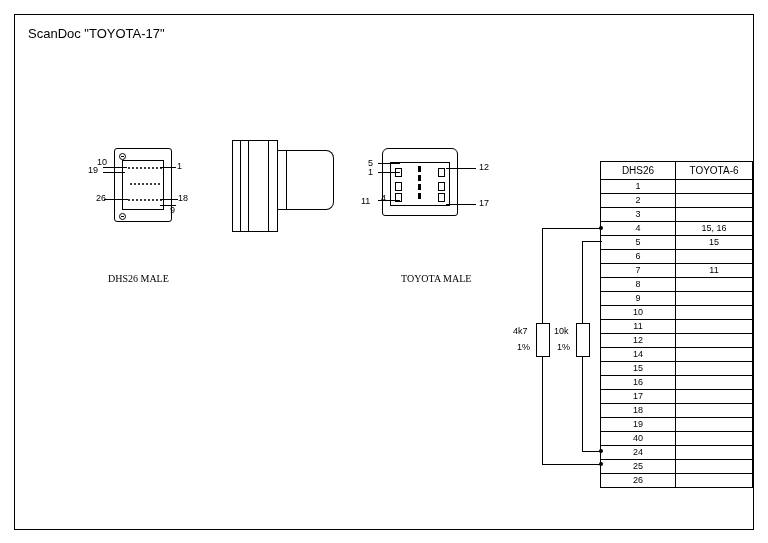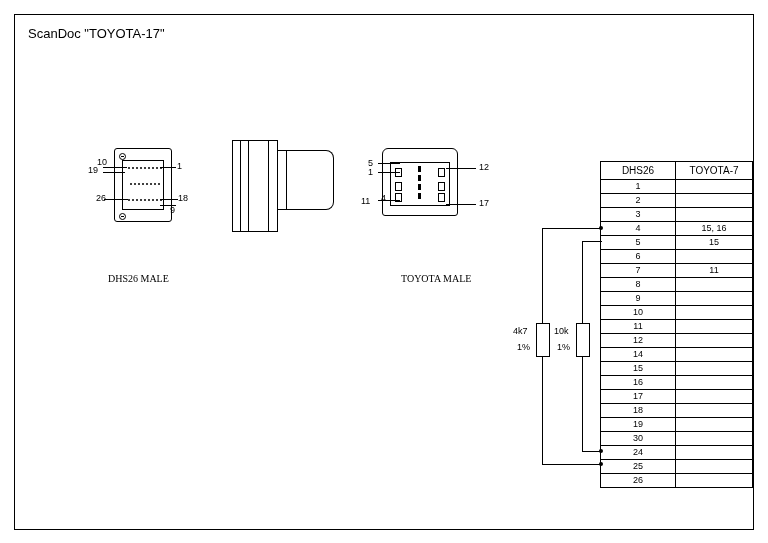--- a/index.html
+++ b/index.html
@@ -327,21 +327,21 @@
 
     <div class="node" style="left:599px; top:226px;"></div>
     <div class="node" style="left:599px; top:449px;"></div>
     <div class="node" style="left:599px; top:462px;"></div>
   </div>
 
   <table class="pinout" style="position:absolute; left:600px; top:161px;">
     <thead>
       <tr>
         <th class="c-left">DHS26</th>
-        <th class="c-right">TOYOTA-7</th>
+        <th class="c-right">TOYOTA-6</th>
       </tr>
     </thead>
     <tbody>
       <tr>
           <td>1</td>
           <td></td>
         </tr>
       <tr>
           <td>2</td>
           <td></td>
@@ -404,21 +404,21 @@
         </tr>
       <tr>
           <td>18</td>
           <td></td>
         </tr>
       <tr>
           <td>19</td>
           <td></td>
         </tr>
       <tr>
-          <td>30</td>
+          <td>40</td>
           <td></td>
         </tr>
       <tr>
           <td>24</td>
           <td></td>
         </tr>
       <tr>
           <td>25</td>
           <td></td>
         </tr>

